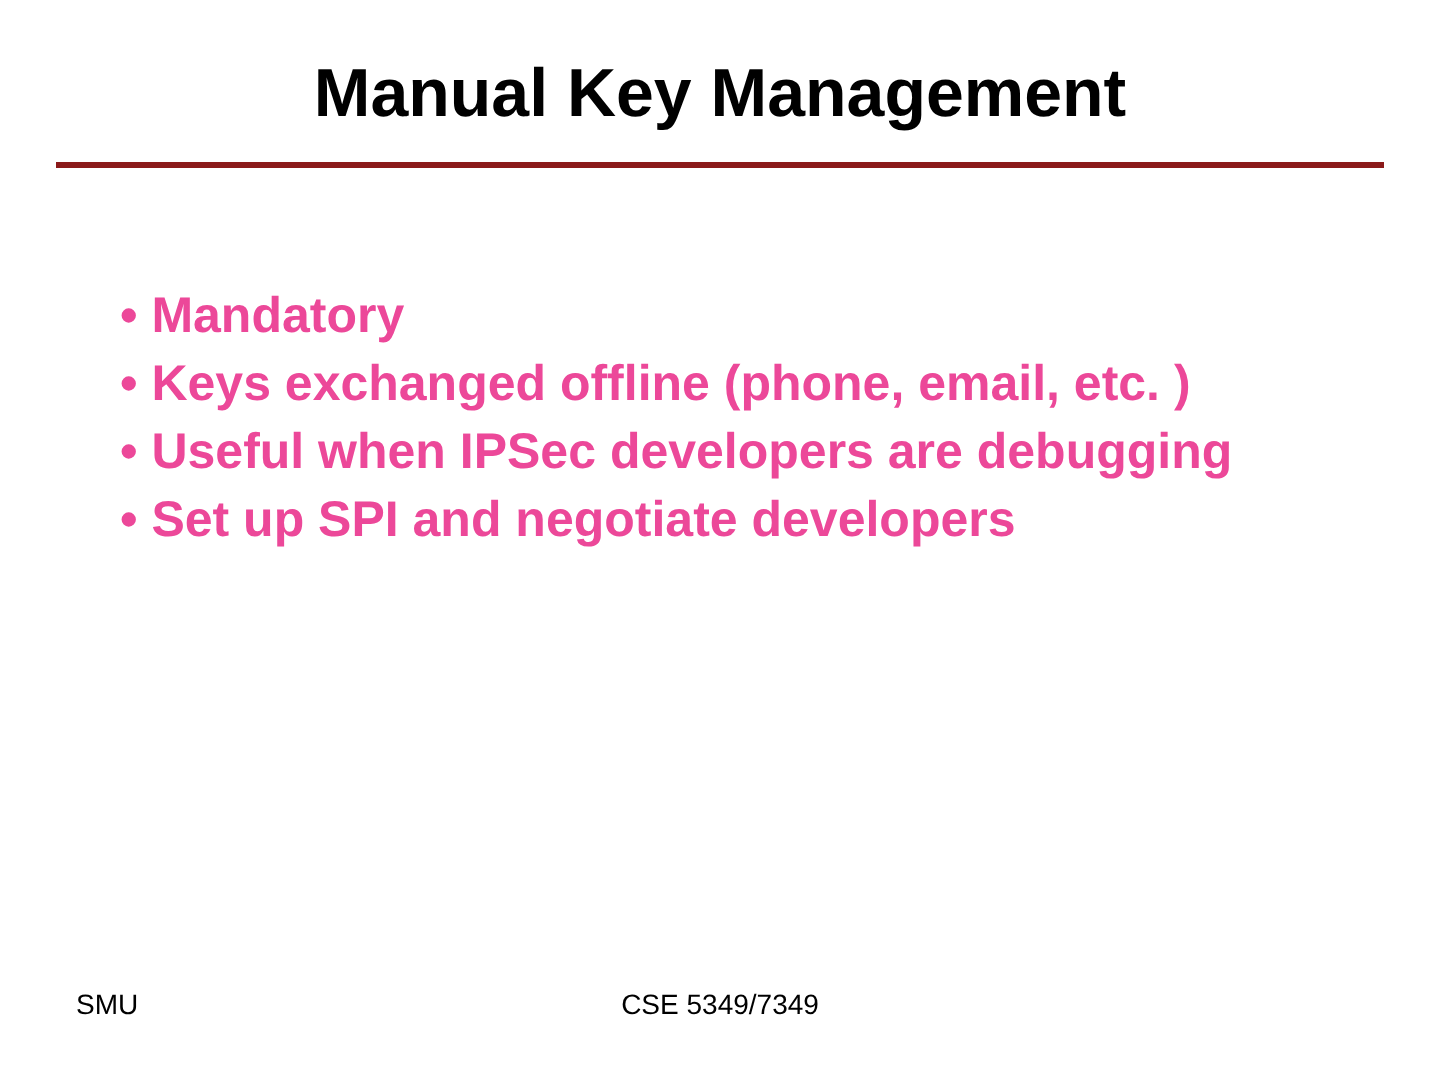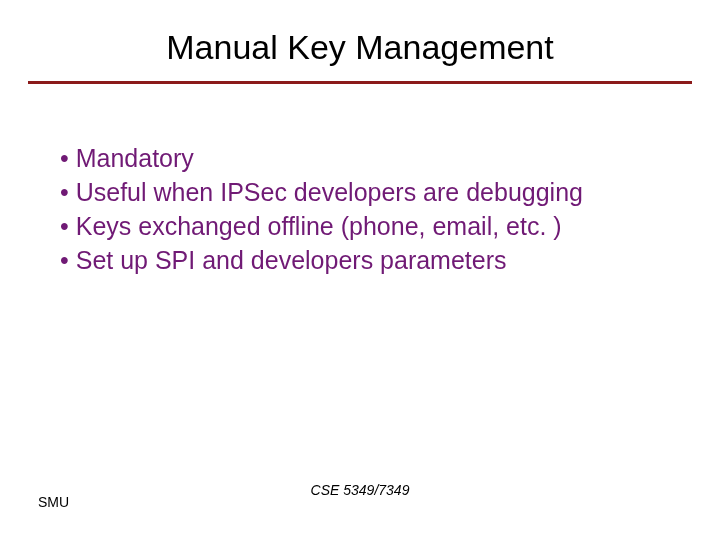--- a/index.html
+++ b/index.html
@@ -13,40 +13,41 @@
   }
   .slide {
     width: 100%;
     height: 100%;
     padding: 0;
     position: relative;
   }
   .title {
     text-align: center;
     font-size: 34px;
-    font-weight: normal;
+    font-weight: bold;
     color: #000;
     padding-top: 28px;
     padding-bottom: 10px;
   }
   .title-underline {
     margin: 4px 28px 0 28px;
     border-bottom: 3px solid #8b1a1a;
   }
   .bullets {
     list-style: none;
     margin: 58px 50px 0 60px;
   }
   .bullets li {
     font-size: 25px;
-    color: #701a75;
+    color: #ec4899;
     line-height: 1.28;
     padding-left: 26px;
     text-indent: -26px;
     margin-bottom: 2px;
+    font-weight: bold;
   }
   .bullets li::before {
     content: "• ";
   }
   .footer {
     position: absolute;
     bottom: 30px;
     left: 0;
     width: 100%;
     font-family: Arial, Helvetica, sans-serif;
@@ -56,35 +57,34 @@
   .footer-left {
     position: absolute;
     left: 38px;
     bottom: 0;
     text-align: right;
   }
   .footer-center {
     position: absolute;
     left: 50%;
     transform: translateX(-50%);
-    bottom: 12px;
-    font-style: italic;
+    bottom: 0;
   }
 </style>
 </head>
 <body>
 
 <div class="slide">
   <div class="title">Manual Key Management</div>
   <div class="title-underline"></div>
 
   <ul class="bullets">
     <li>Mandatory</li>
+    <li>Keys exchanged offline (phone, email, etc. )</li>
     <li>Useful when IPSec developers are debugging</li>
-    <li>Keys exchanged offline (phone, email, etc. )</li>
-    <li>Set up SPI and developers parameters</li>
+    <li>Set up SPI and negotiate developers</li>
   </ul>
 
   <div class="footer">
     <span class="footer-left">SMU</span>
     <span class="footer-center">CSE 5349/7349</span>
   </div>
 </div>
 
 </body></html>

